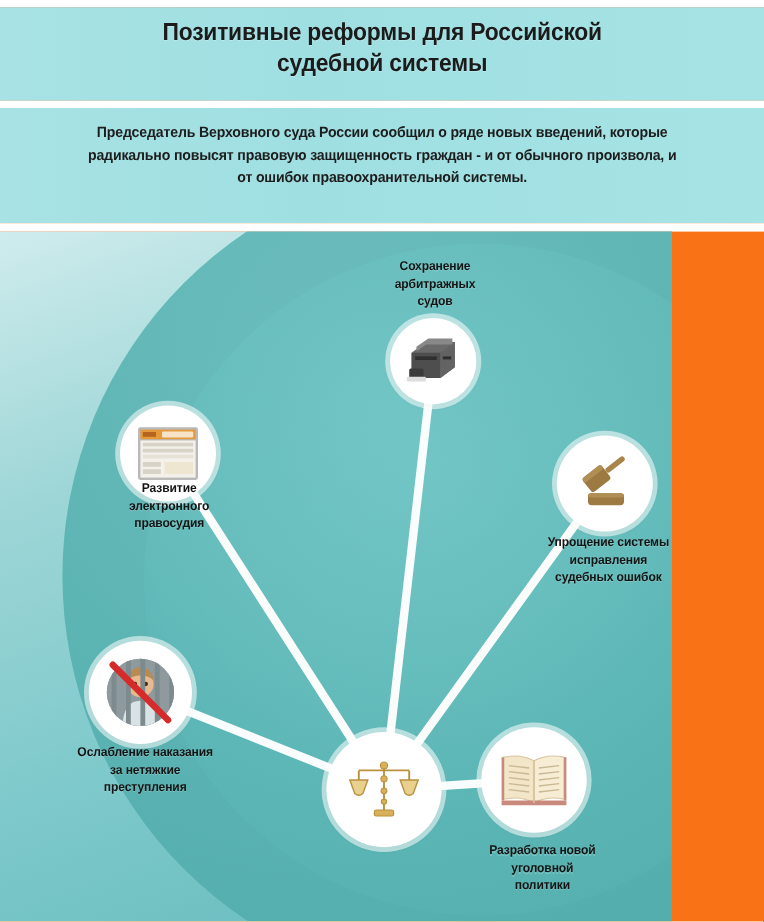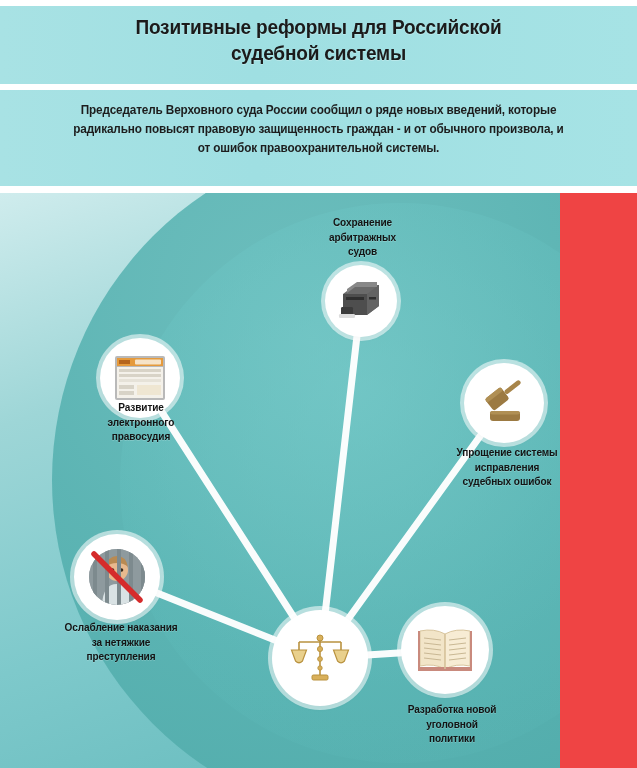--- a/index.html
+++ b/index.html
@@ -5,21 +5,21 @@
   html,body{margin:0;padding:0;background:#ffffff;}
   body{
     font-family:"Liberation Sans", sans-serif;
     -webkit-font-smoothing:antialiased;
   }
   #page{
     position:relative;
     width:637px;
     height:768px;
     overflow:hidden;
-    background:#ef4444;
+    background:#f97316;
   }
 
   
   .band{
     position:absolute;
     left:0;
     width:637px;
     background:linear-gradient(90deg,#a8e2e4 0%,#9fdfe2 40%,#a6e3e5 100%);
   }
   #band-title{ top:6px;  height:78px; }

